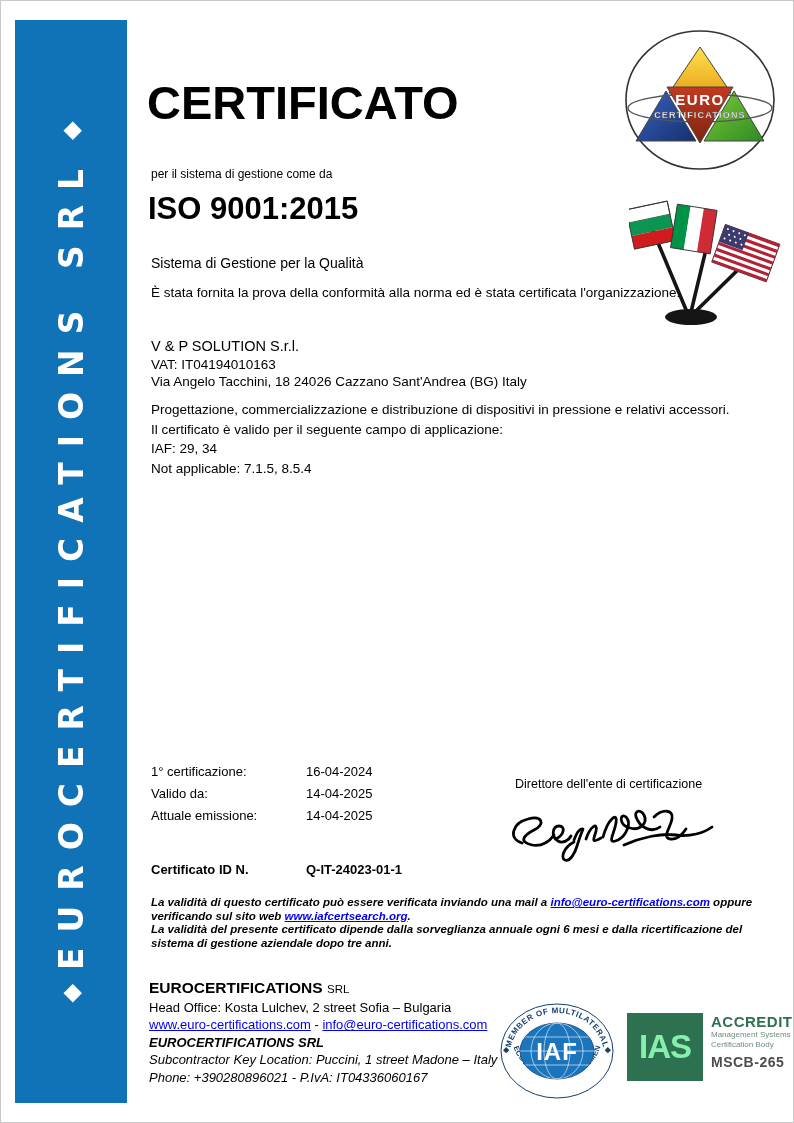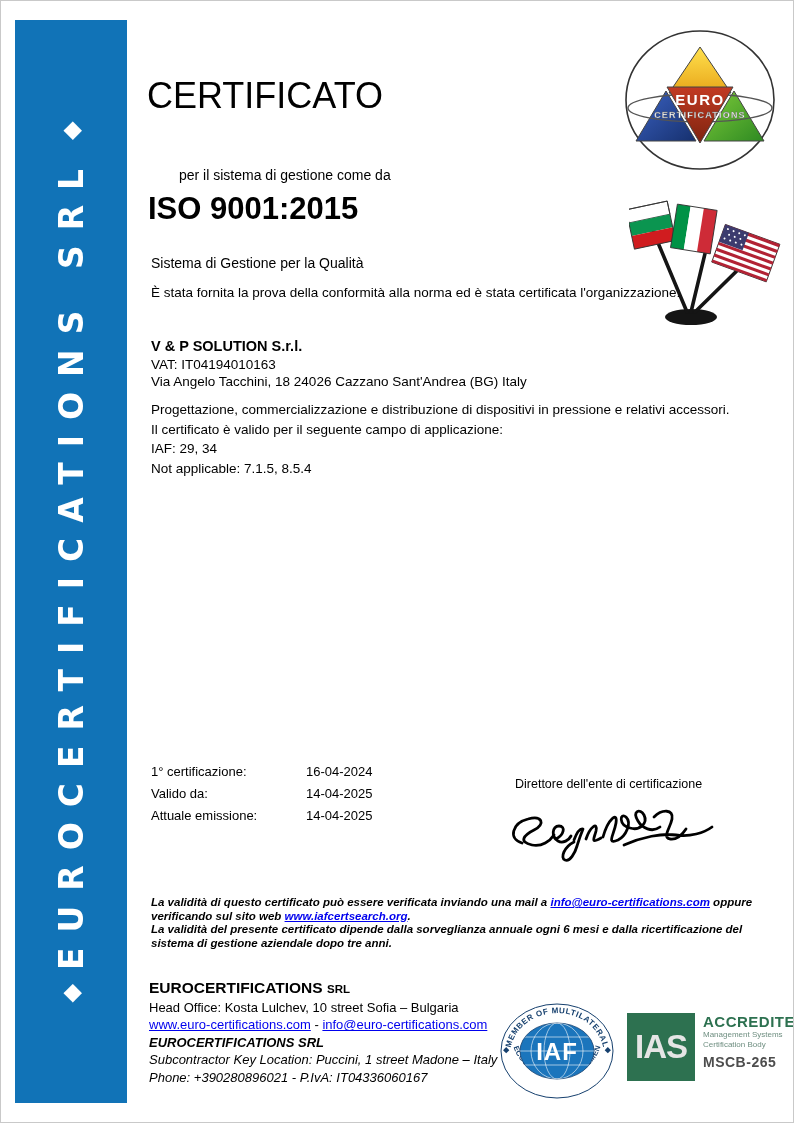--- a/index.html
+++ b/index.html
@@ -13,58 +13,58 @@
   .sidebar { position:absolute; left:14px; top:19px; width:112px; height:1083px; background:#1173b7; }
   .sidebar-text {
     position:absolute; top:50%; left:50%;
     transform:translate(-50%,-50%) rotate(-90deg);
     white-space:nowrap; color:#fff; font-family:"DejaVu Sans", sans-serif;
     font-weight:bold; font-size:33px; letter-spacing:15px;
   }
   .sidebar-text .diamond { font-size:24px; letter-spacing:0; vertical-align:4px; padding:0 14px; }
 
   
-  .title    { position:absolute; left:146px; top:74px;  font-size:36px; font-weight:normal; }
-  .subtitle { position:absolute; left:150px; top:166px; font-size:14px;margin-left:28px; }
+  .title    { position:absolute; left:146px; top:74px;  font-size:47px; font-weight:bold; }
+  .subtitle { position:absolute; left:150px; top:166px; font-size:12px; }
   .standard { position:absolute; left:147px; top:190px; font-size:31px; font-weight:bold; }
   .scheme   { position:absolute; left:150px; top:254px; font-size:14px; }
   .conformity { position:absolute; left:150px; top:283px; width:585px; font-size:13.5px; line-height:18px; }
 
   .org  { position:absolute; left:150px; top:337px; font-size:13.5px; line-height:17.5px; }
-  .org-name { font-size:14.5px; font-weight:bold; }
+  .org-name { font-size:14.5px; font-weight:normal; }
   .scope { position:absolute; left:150px; top:399px; width:640px; font-size:13.5px; line-height:19.5px; }
 
   
   .dates { position:absolute; left:150px; top:763px; font-size:13px; }
   .drow  { display:flex; height:22px; }
   .dlabel{ width:155px; }
   .cert-id { position:absolute; left:150px; top:861px; font-size:13px; font-weight:bold; display:flex; }
   .cert-id .dlabel { width:155px; }
 
   .director { position:absolute; left:514px; top:776px; font-size:12.5px; }
   .signature-svg { position:absolute; left:503px; top:794px; }
 
   
   .disclaimer { position:absolute; left:150px; top:895px; width:616px; font-style:italic; font-size:11.5px; line-height:13.6px;font-weight:bold; }
   .link { color:#0000ee; text-decoration:underline; cursor:pointer; }
 
   
   .footer { position:absolute; left:148px; top:977px; font-size:13px; line-height:17.4px; }
   .footer-heading { font-size:15.5px; font-weight:bold; line-height:20px; }
-  .footer-heading .suffix { font-size:11.5px; font-weight:bold; }
+  .footer-heading .suffix { font-size:11.5px; font-weight:normal; }
   .italic { font-style:italic; }
   .bold-italic { font-weight:bold; font-style:italic; }
 
   
   .euro-logo { position:absolute; left:622px; top:28px; }
   .flags     { position:absolute; left:628px; top:193px; }
   .iaf-logo  { position:absolute; left:499px; top:1002px; }
   .ias { position:absolute; left:626px; top:1012px; display:flex; align-items:flex-start; gap:8px; }
   .ias-box {
-    width:68px; height:68px; background:#2d7150; color:#e5e5e5; font-weight:bold;
+    width:76px; height:68px; background:#2d7150; color:#86efac; font-weight:bold;
     font-size:33px; letter-spacing:-1px; display:flex; align-items:center; justify-content:center;
   }
   .ias-accredited { color:#2d7150; font-weight:bold; font-size:15px; letter-spacing:0.5px; }
   .ias-small { color:#6f8f81; font-size:8px; line-height:9.5px; }
   .ias-code  { color:#4d4d4d; font-weight:bold; font-size:14px; margin-top:5px; letter-spacing:0.5px; }
 </style>
 </head>
 <body>
 
 <div class="page">
@@ -100,41 +100,45 @@
       <span>16-04-2024</span>
     </div>
     <div class="drow">
       <span class="dlabel">Valido da:</span>
       <span>14-04-2025</span>
     </div>
     <div class="drow">
       <span class="dlabel">Attuale emissione:</span>
       <span>14-04-2025</span>
     </div>
+  </div>
+  <div class="cert-id">
+    <span class="dlabel">Certificato ID N.</span>
+    <span>Q-IT-24023-01-1</span>
   </div>
 
   <div class="director">Direttore dell'ente di certificazione</div>
   <svg class="signature-svg" width="215" height="74" viewBox="0 0 215 74">
     <path d="M18,48 C4,44 8,28 24,24 C38,20 42,29 30,35 C20,40 14,47 28,50 C38,52 46,46 50,40
          M52,44 C60,40 62,31 55,31 C48,31 47,42 54,46 C59,49 65,45 67,41
          M70,45 C73,37 76,33 79,34 C75,44 74,48 73,51 C71,58 66,67 61,65 C56,63 60,52 70,47
          M82,44 C86,32 94,26 92,36 C90,44 86,49 97,43
          M99,42 C104,24 114,16 112,28 C110,40 102,50 114,45 C122,41 128,28 122,22 C116,17 114,30 126,33 C136,36 144,28 140,20 C136,13 128,16 134,26 C138,33 148,38 156,32
          M150,22 C158,14 170,14 168,24 C166,34 158,42 166,44 C172,45 178,40 182,34
          M120,50 C138,42 158,38 172,40 C186,42 200,38 208,32" fill="none" stroke="#000" stroke-width="2.8" stroke-linecap="round" stroke-linejoin="round"></path>
   </svg>
 
   <div class="disclaimer">
     <p><span>La validità di questo certificato può essere verificata inviando una mail a </span><span class="link">info@euro-certifications.com</span><span> oppure verificando sul sito web </span><span class="link">www.iafcertsearch.org</span><span>.</span></p>
     <p>La validità del presente certificato dipende dalla sorveglianza annuale ogni 6 mesi e dalla ricertificazione del sistema di gestione aziendale dopo tre anni.</p>
   </div>
 
   <div class="footer">
     <div class="footer-heading"><span>EUROCERTIFICATIONS</span> <span class="suffix">SRL</span></div>
-    <div>Head Office: Kosta Lulchev, 10 street Sofia – Bulgaria</div>
+    <div>Head Office: Kosta Lulchev, 2 street Sofia – Bulgaria</div>
     <div><span class="link">www.euro-certifications.com</span><span> - </span><span class="link">info@euro-certifications.com</span></div>
     <div class="bold-italic">EUROCERTIFICATIONS SRL</div>
     <div class="italic">Subcontractor Key Location: Puccini, 1 street Madone – Italy</div>
     <div class="italic">Phone: +390280896021 - P.IvA: IT04336060167</div>
   </div>
 
   <svg class="euro-logo" width="154" height="142" viewBox="0 0 154 142">
     <defs>
       <linearGradient id="gY" x1="0" y1="0" x2="0" y2="1">
           <stop offset="0" stop-color="#ffe14d"></stop>

